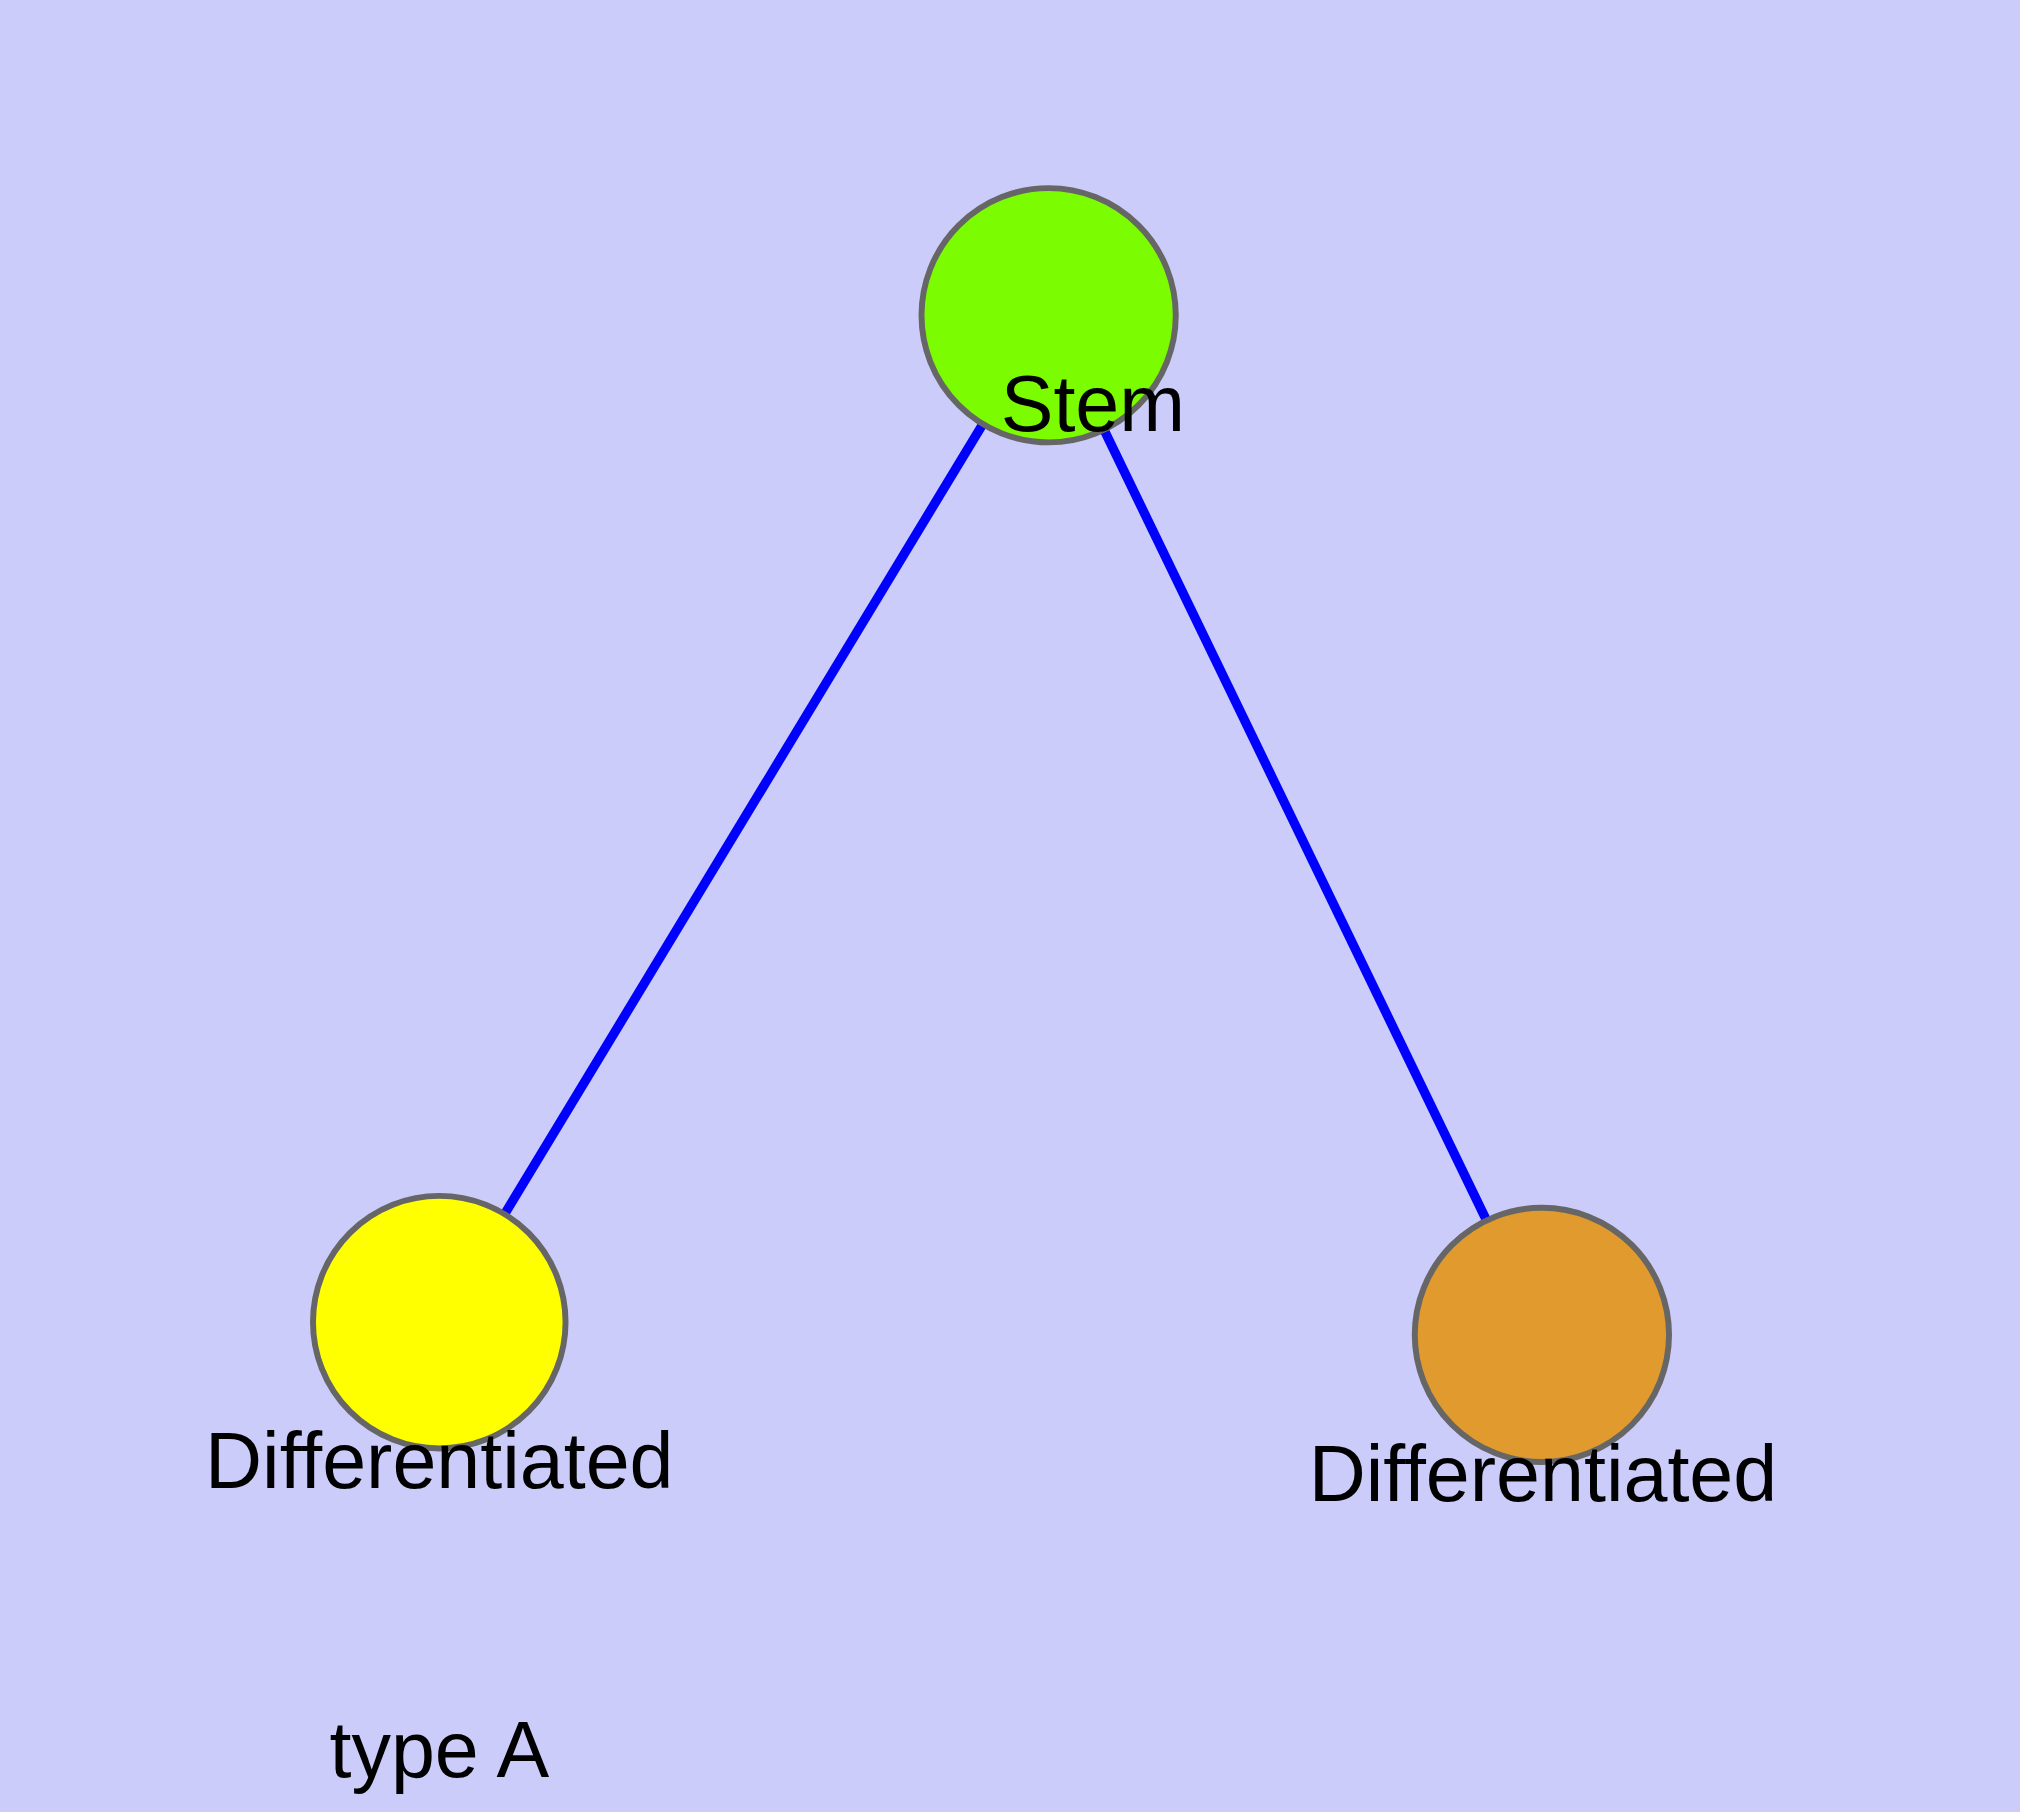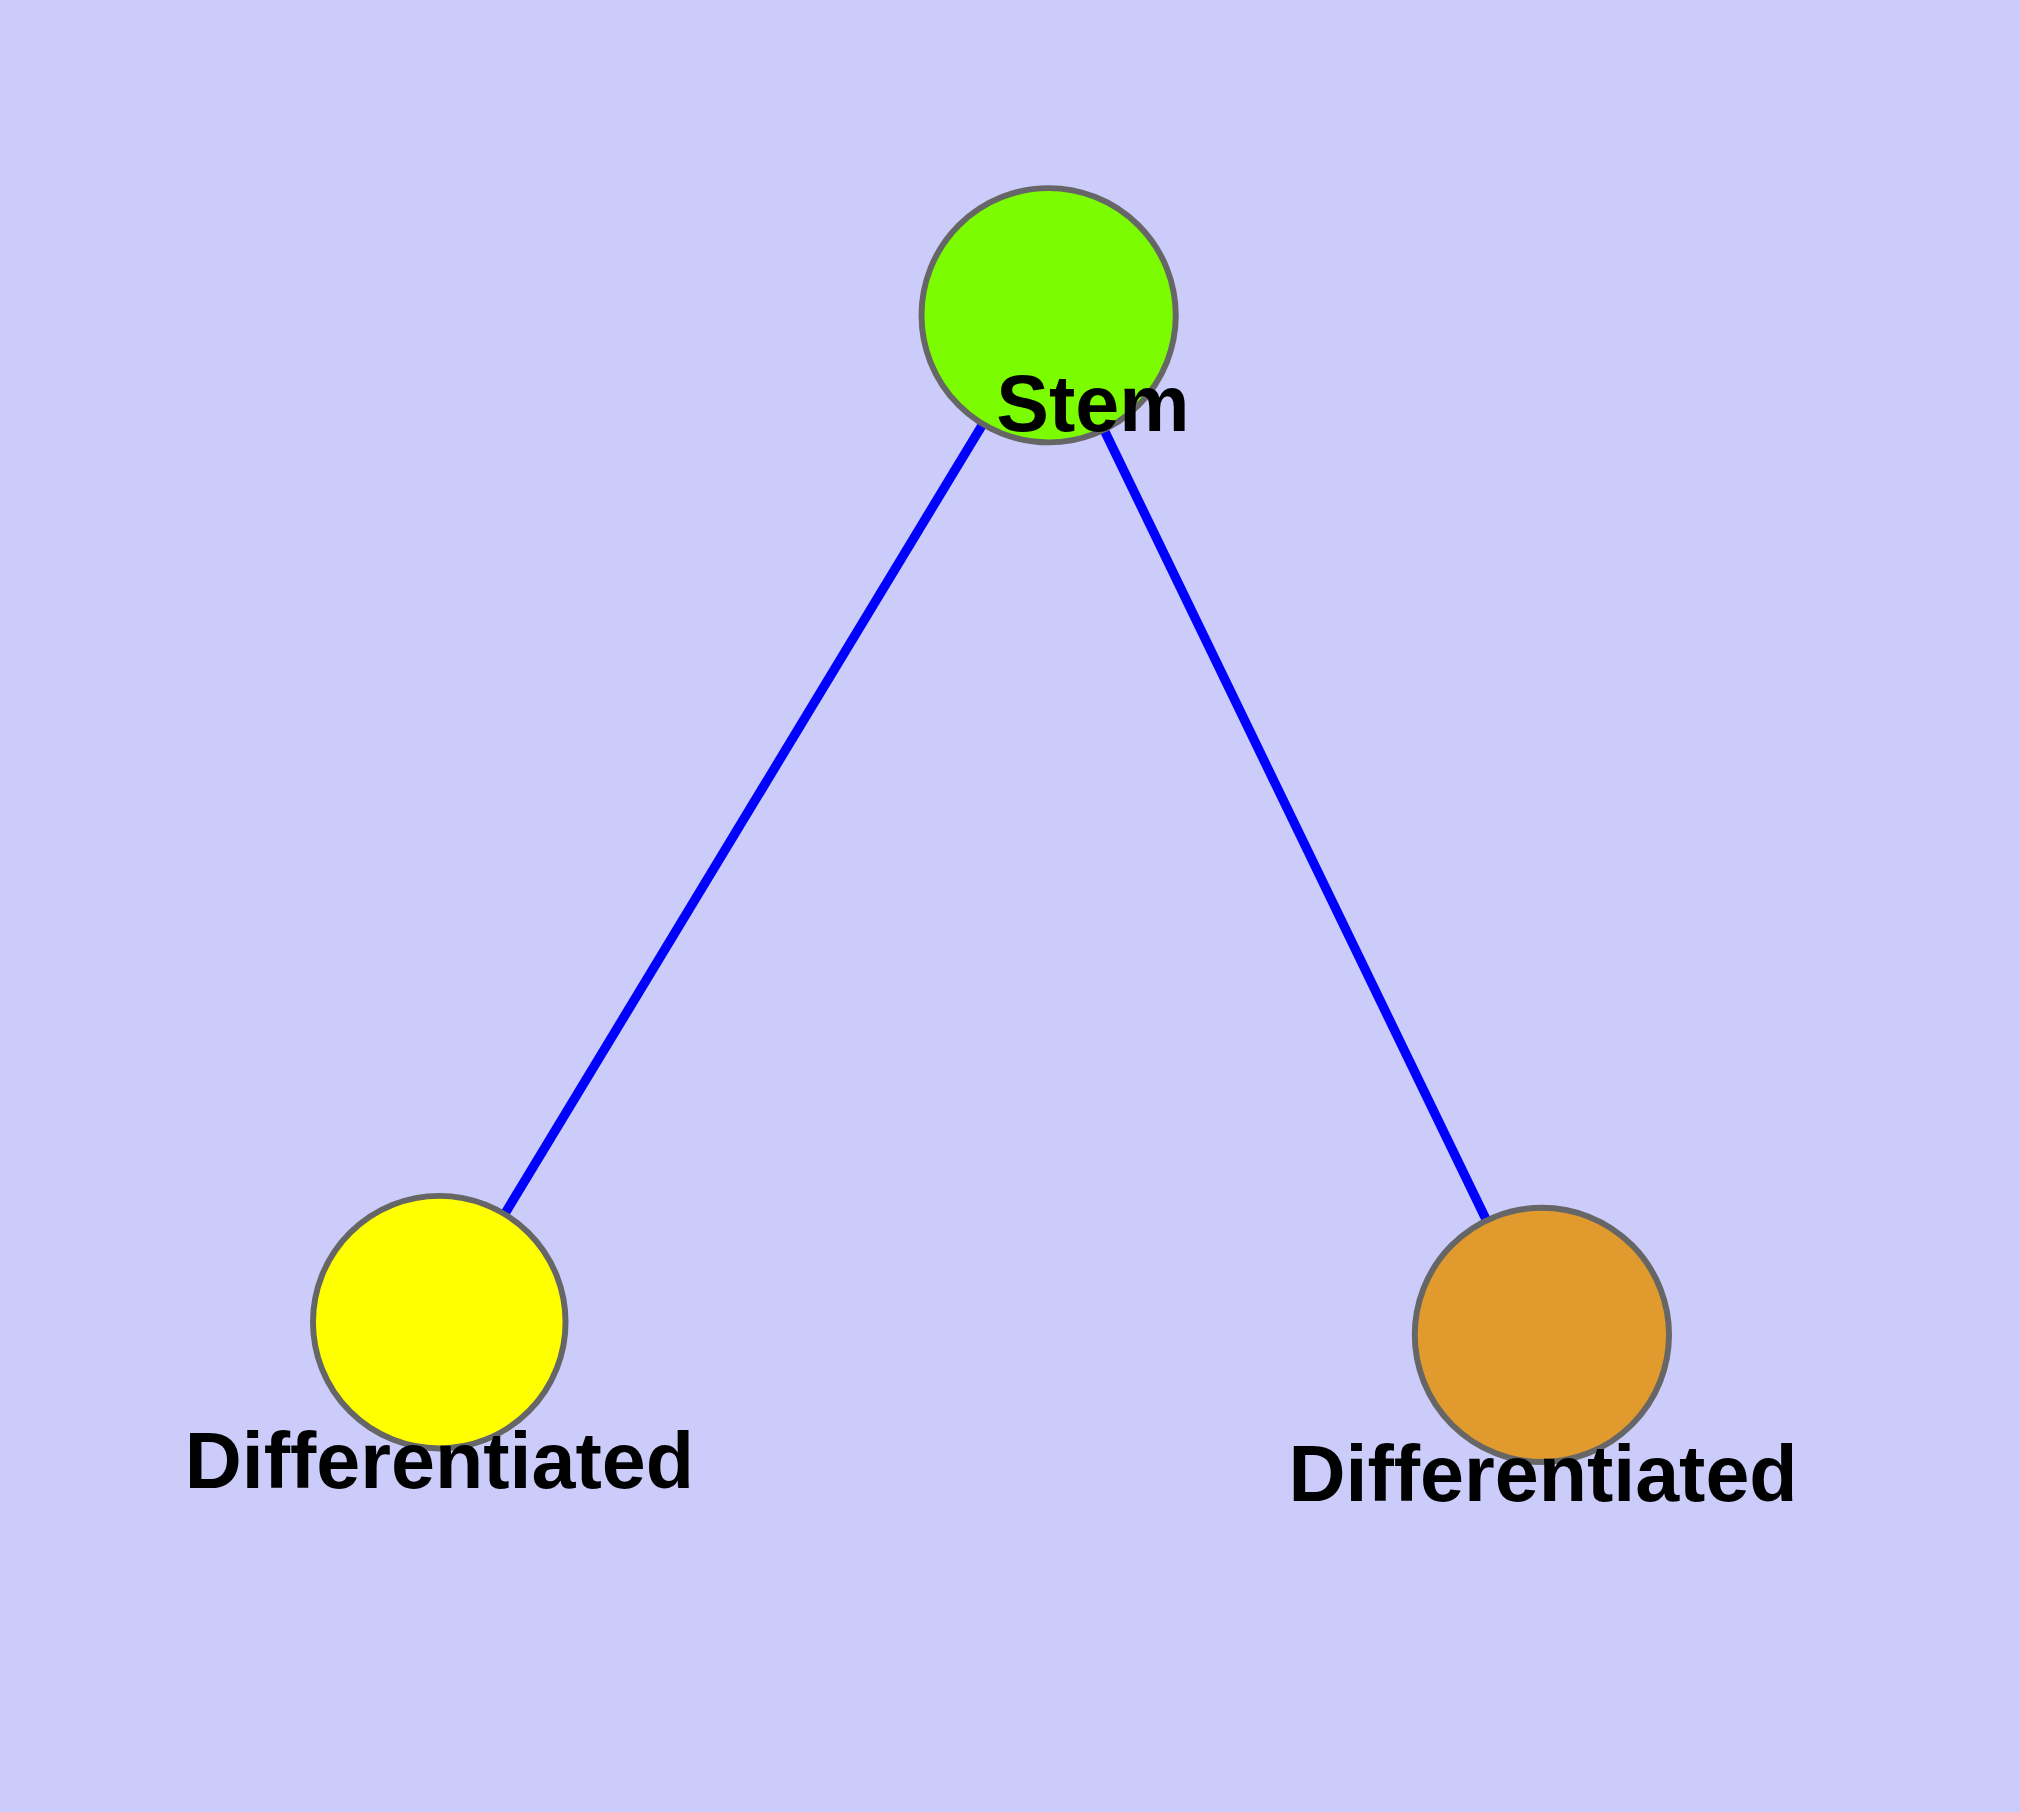--- a/index.html
+++ b/index.html
@@ -19,21 +19,21 @@
     position: absolute;
     left: 0;
     top: 0;
     width: 2021px;
     height: 1812px;
   }
   .node-label {
     position: absolute;
     text-align: center;
     font-family: "Liberation Sans", sans-serif;
-    font-weight: bold;
+    font-weight: normal;
     color: #000000;
     white-space: pre;
     pointer-events: none;
     line-height: 1.22;
   }
   .label-stem {
     font-size: 79px;
     left: 625px;
     top: 260px;
     width: 848px;
@@ -65,20 +65,21 @@
     <circle cx="518" cy="1560" r="149" fill="#ffff00" stroke="#666666" stroke-width="7"></circle>
     <circle cx="1819" cy="1575" r="150" fill="#e09a2e" stroke="#666666" stroke-width="7"></circle>
   </svg>
 
   <div class="node-label label-stem">
     <span>Stem</span>
   </div>
 
   <div class="node-label label-a">
     <div>Differentiated</div>
+    <div>type A</div>
   </div>
 
   <div class="node-label label-b">
     <div>Differentiated</div>
   </div>
 
 </div>
 
 
 </body></html>

